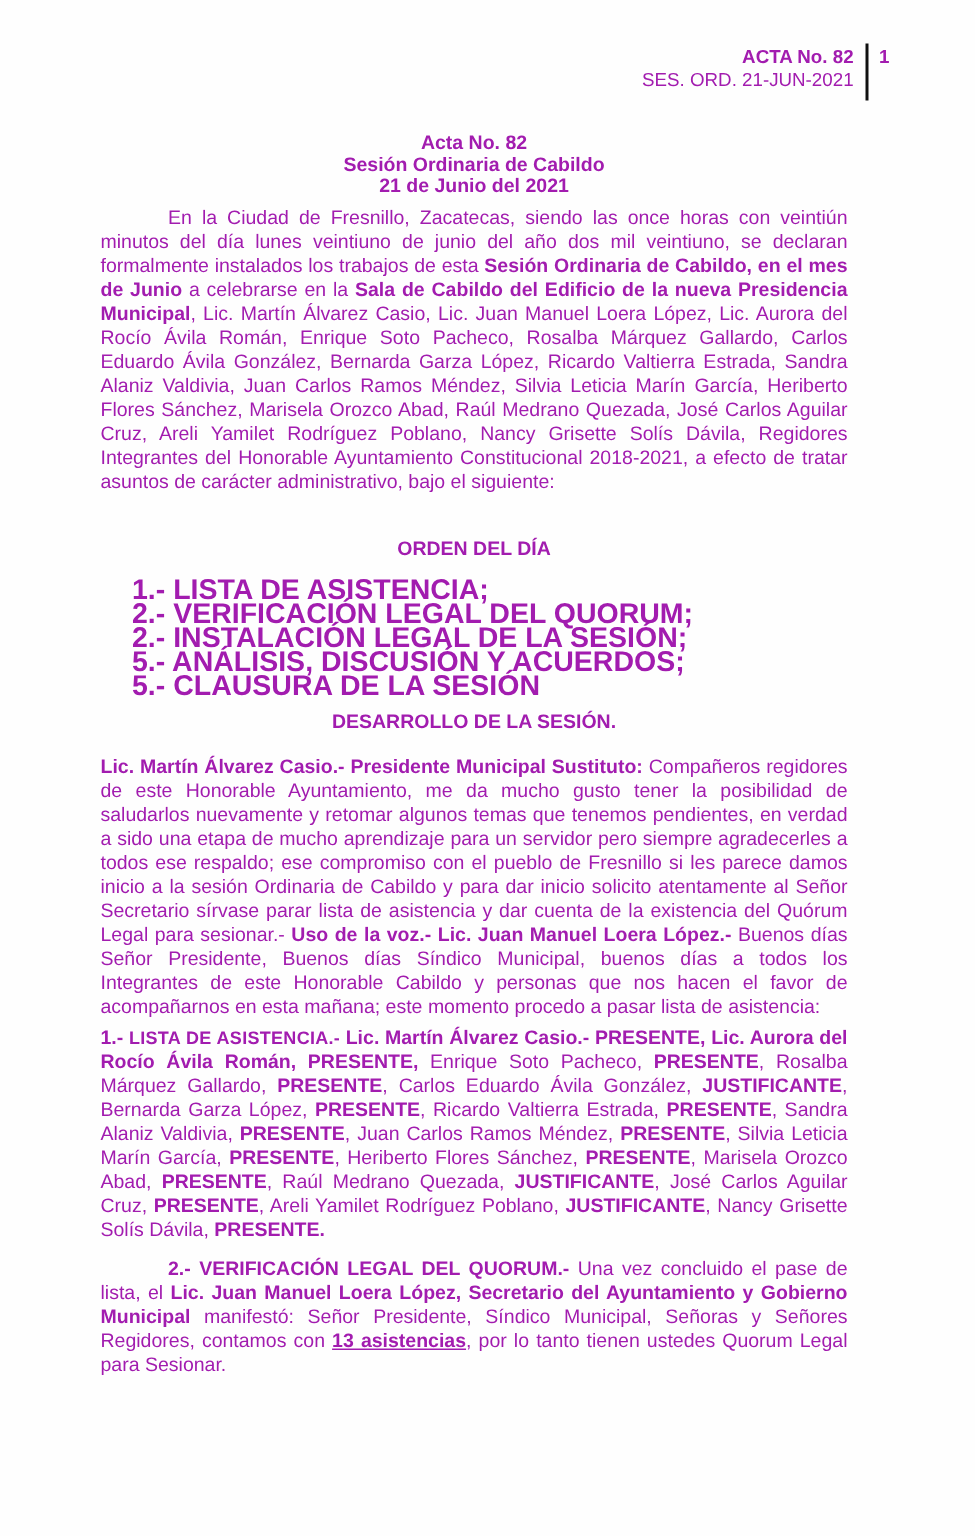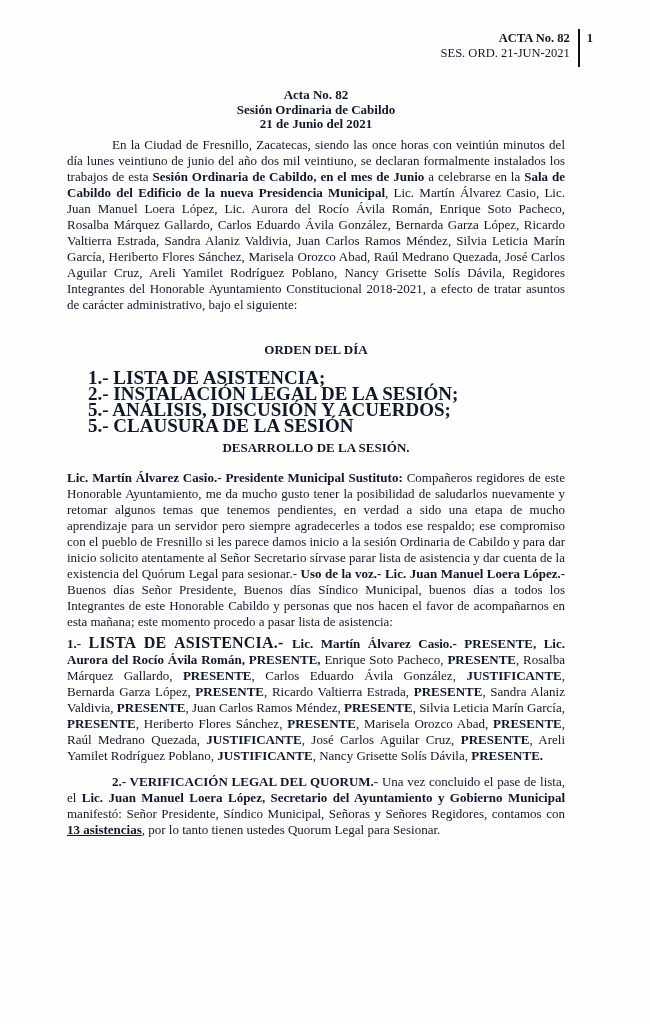--- a/index.html
+++ b/index.html
@@ -3,22 +3,22 @@
 <meta charset="utf-8">
 <title>Acta No. 82 — Sesión Ordinaria de Cabildo</title>
 <style>
   * { margin:0; padding:0; box-sizing:border-box; }
   html,body { background:#ffffff; }
   .page {
     position:relative;
     width:650px;
     height:1024px;
     background:#fefefe;
-    color:#0f172a;
-    font-family:Liberation Serif, serif;
+    color:#a21caf;
+    font-family:Liberation Sans, sans-serif;
     padding:36px 85px 0 67px;
     overflow:hidden;
   }
   
   .hdr {
     position:absolute;
     top:31px;
     right:57px;
     display:flex;
     align-items:flex-start;
@@ -53,21 +53,21 @@
     font-size:19px;
     line-height:16.2px;
   }
   .des-h { margin-top:6px; }
   .speech { margin-top:14px; }
   .asistencia { margin-top:5px; }
   .verificacion { margin-top:10px; }
   
   .b { font-weight:bold; }
   .u { text-decoration:underline; }
-  .sm { font-size:16px; letter-spacing:.2px; }
+  .sm { font-size:12px; letter-spacing:.2px; }
 </style>
 </head>
 <body>
 
 <div class="page">
 
   <div class="hdr">
     <div class="hdr-text">
       <div class="hdr-l1">ACTA No. 82</div>
       <div class="hdr-l2">SES. ORD. 21-JUN-2021</div>
@@ -81,20 +81,21 @@
     <div>Sesión Ordinaria de Cabildo</div>
     <div>21 de Junio del 2021</div>
   </div>
 
   <p class="body p-indent opening"><span>En la Ciudad de Fresnillo, Zacatecas, siendo las once horas con veintiún minutos del día lunes veintiuno de junio del año dos mil veintiuno, se declaran formalmente instalados los trabajos de esta </span><span class="b">Sesión Ordinaria de Cabildo, en el mes de Junio</span><span> a celebrarse en la </span><span class="b">Sala de Cabildo del Edificio de la nueva Presidencia Municipal</span><span>, Lic. Martín Álvarez Casio, Lic. Juan Manuel Loera López, Lic. Aurora del Rocío Ávila Román, Enrique Soto Pacheco, Rosalba Márquez Gallardo, Carlos Eduardo Ávila González, Bernarda Garza López, Ricardo Valtierra Estrada, Sandra Alaniz Valdivia, Juan Carlos Ramos Méndez, Silvia Leticia Marín García, Heriberto Flores Sánchez, Marisela Orozco Abad, Raúl Medrano Quezada, José Carlos Aguilar Cruz, Areli Yamilet Rodríguez Poblano, Nancy Grisette Solís Dávila, Regidores Integrantes del Honorable Ayuntamiento Constitucional 2018-2021, a efecto de tratar asuntos de carácter administrativo, bajo el siguiente:</span></p>
 
   <div class="center-h orden-h">ORDEN DEL DÍA</div>
 
   <div class="orden-list">
     <div>1.- LISTA DE ASISTENCIA;</div>
+    <div>2.- VERIFICACIÓN LEGAL DEL QUORUM;</div>
     <div>2.- INSTALACIÓN LEGAL DE LA SESIÓN;</div>
     <div>5.- ANÁLISIS, DISCUSIÓN Y ACUERDOS;</div>
     <div>5.- CLAUSURA DE LA SESIÓN</div>
   </div>
 
   <div class="center-h des-h">DESARROLLO DE LA SESIÓN.</div>
 
   <p class="body speech"><span class="b">Lic. Martín Álvarez Casio.- Presidente Municipal Sustituto: </span><span>Compañeros regidores de este Honorable Ayuntamiento, me da mucho gusto tener la posibilidad de saludarlos nuevamente y retomar algunos temas que tenemos pendientes, en verdad a sido una etapa de mucho aprendizaje para un servidor pero siempre agradecerles a todos ese respaldo; ese compromiso con el pueblo de Fresnillo si les parece damos inicio a la sesión Ordinaria de Cabildo y para dar inicio solicito atentamente al Señor Secretario sírvase parar lista de asistencia y dar cuenta de la existencia del Quórum Legal para sesionar.- </span><span class="b">Uso de la voz.- Lic. Juan Manuel Loera López.- </span><span>Buenos días Señor Presidente, Buenos días Síndico Municipal, buenos días a todos los Integrantes de este Honorable Cabildo y personas que nos hacen el favor de acompañarnos en esta mañana; este momento procedo a pasar lista de asistencia:</span></p>
 
   <p class="body asistencia"><span class="b">1.- </span><span class="b sm">LISTA DE ASISTENCIA.- </span><span class="b">Lic. Martín Álvarez Casio.- PRESENTE, Lic. Aurora del Rocío Ávila Román, PRESENTE, </span><span>Enrique Soto Pacheco, </span><span class="b">PRESENTE</span><span>, Rosalba Márquez Gallardo, </span><span class="b">PRESENTE</span><span>, Carlos Eduardo Ávila González, </span><span class="b">JUSTIFICANTE</span><span>, Bernarda Garza López, </span><span class="b">PRESENTE</span><span>, Ricardo Valtierra Estrada, </span><span class="b">PRESENTE</span><span>, Sandra Alaniz Valdivia, </span><span class="b">PRESENTE</span><span>, Juan Carlos Ramos Méndez, </span><span class="b">PRESENTE</span><span>, Silvia Leticia Marín García, </span><span class="b">PRESENTE</span><span>, Heriberto Flores Sánchez, </span><span class="b">PRESENTE</span><span>, Marisela Orozco Abad, </span><span class="b">PRESENTE</span><span>, Raúl Medrano Quezada, </span><span class="b">JUSTIFICANTE</span><span>, José Carlos Aguilar Cruz, </span><span class="b">PRESENTE</span><span>, Areli Yamilet Rodríguez Poblano, </span><span class="b">JUSTIFICANTE</span><span>, Nancy Grisette Solís Dávila, </span><span class="b">PRESENTE.</span></p>

